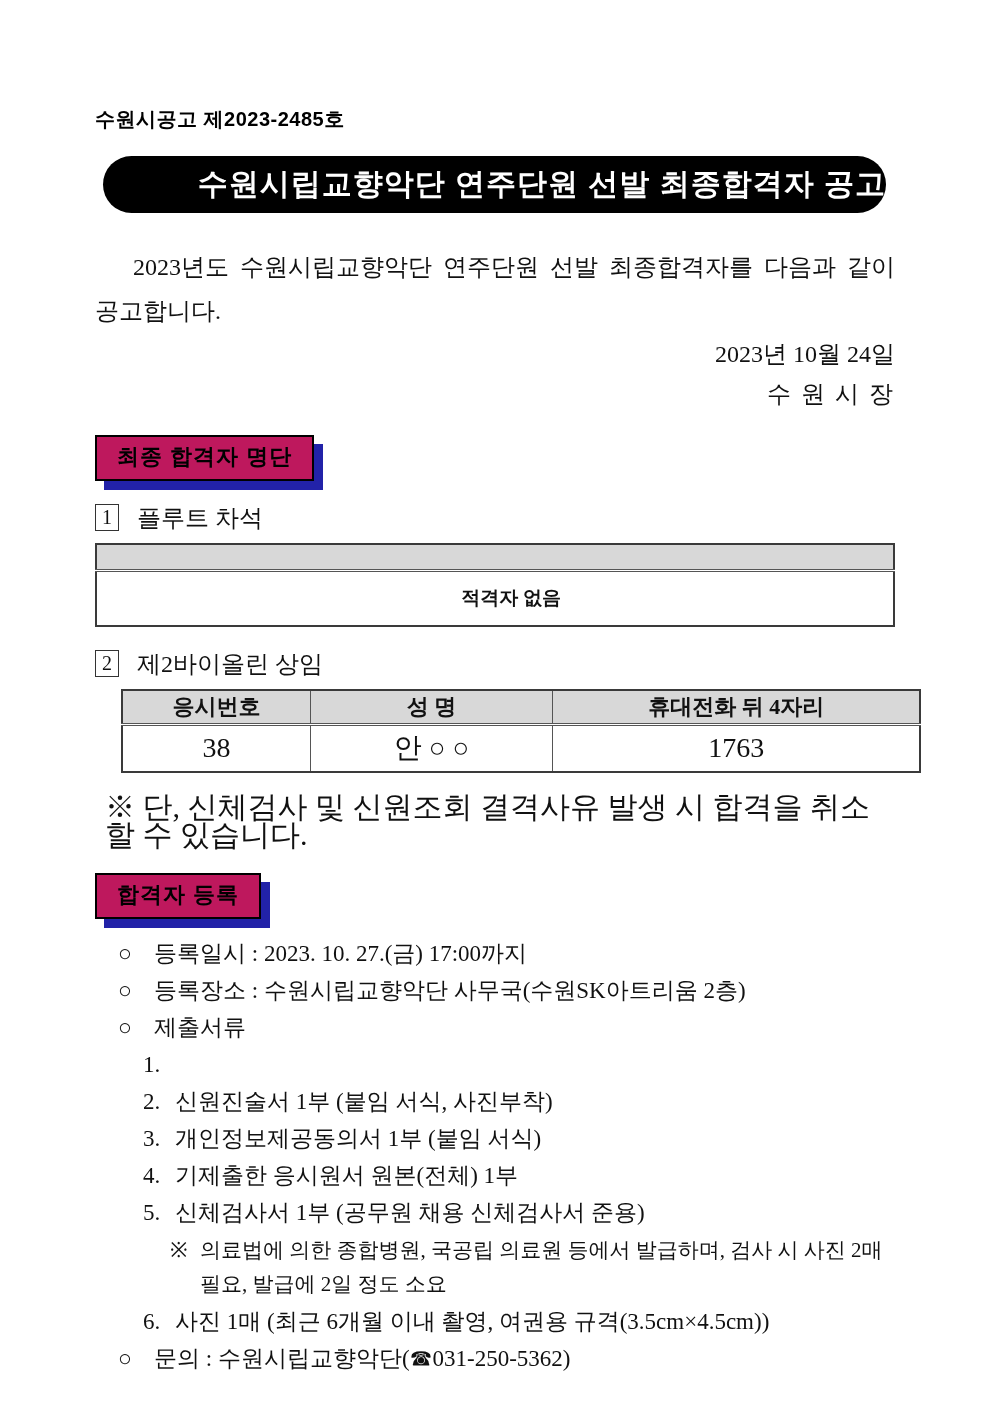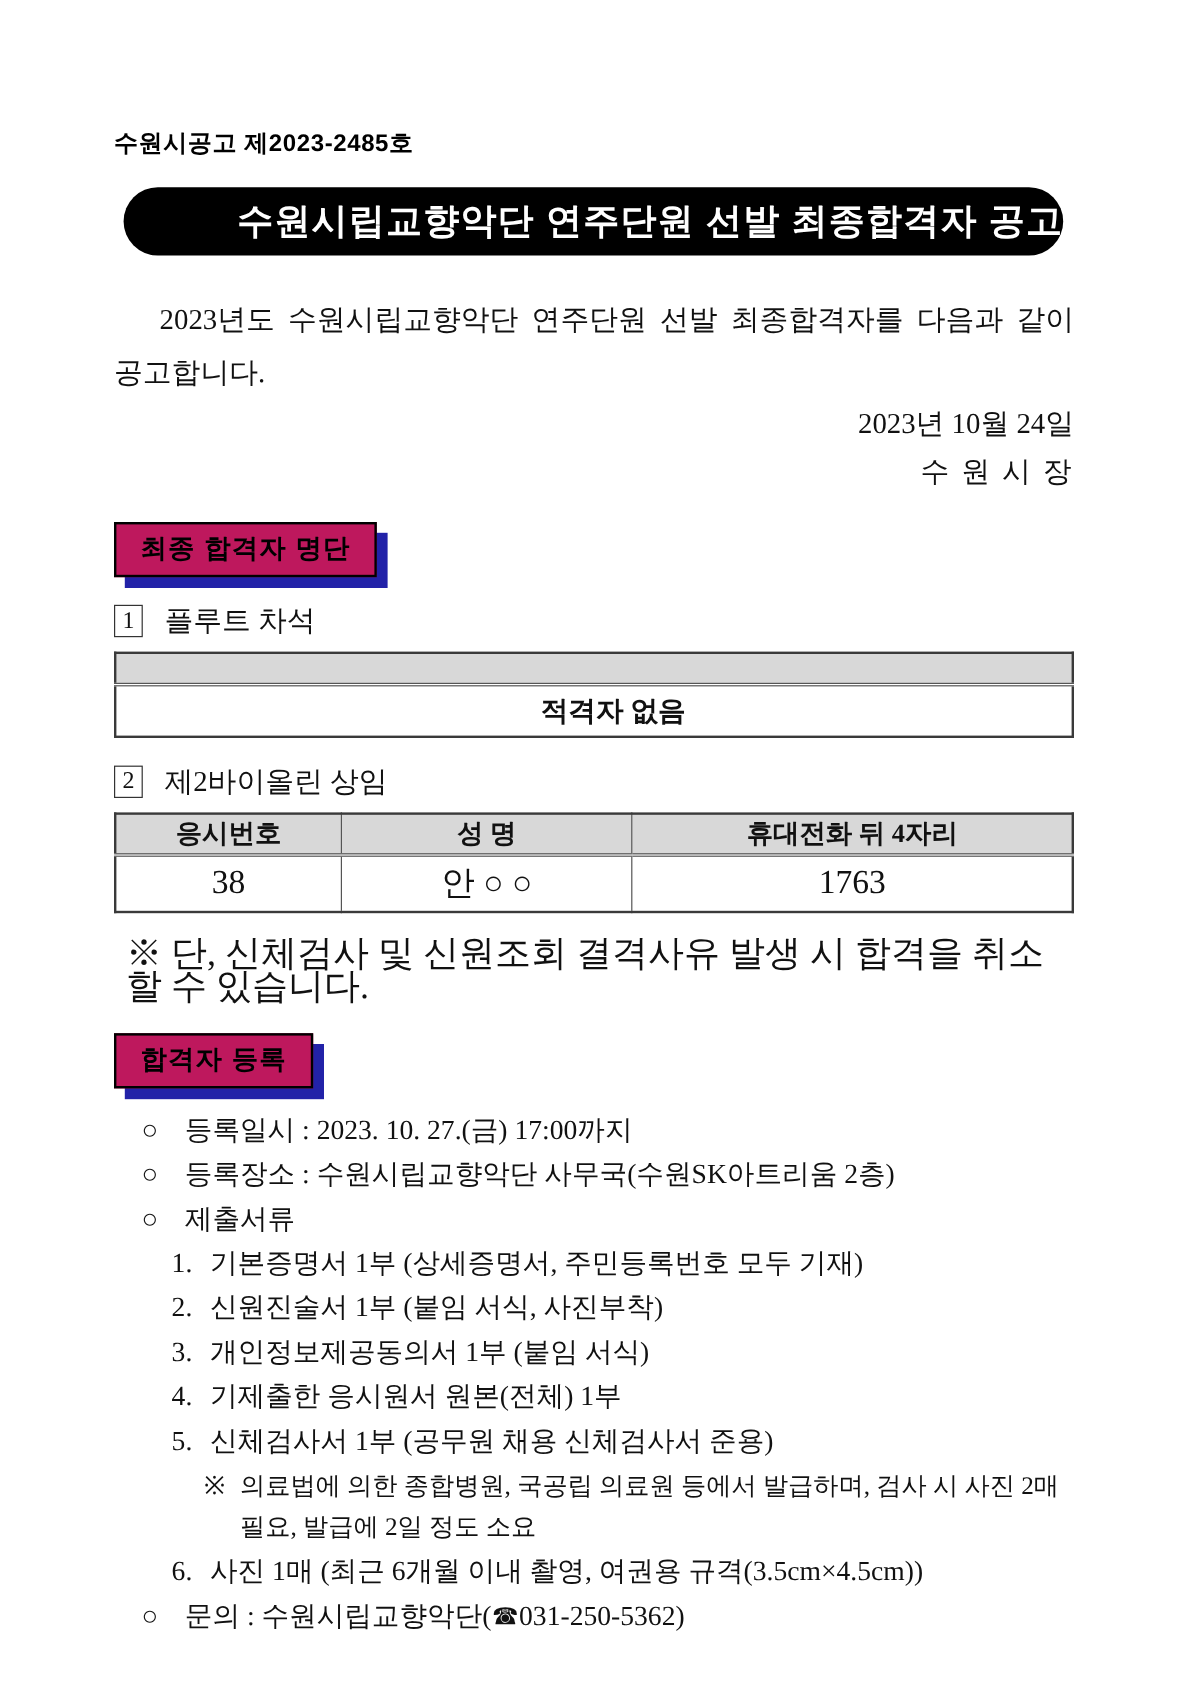--- a/index.html
+++ b/index.html
@@ -70,22 +70,22 @@
     border: 1px solid #555;
     text-align: center; vertical-align: middle;
   }
   .tbl thead th {
     background: #d8d8d8;
     border-bottom: 3px double #555;
     font-weight: bold; font-size: 22px;
   }
   .tbl1 { margin-top: 10px; }
   .tbl1 thead th { height: 26px; }
-  .tbl1 tbody td { height: 44px; font-weight: bold; font-size: 23px; padding-left: 32px; }
-  .tbl2 { margin-top: 10px; }
+  .tbl1 tbody td { height: 56px; font-weight: bold; font-size: 19px; padding-left: 32px; }
+  .tbl2 { margin-top: 10px; margin-left: 26px; }
   .tbl2 thead th { height: 34px; }
   .tbl2 tbody td { height: 48px; font-size: 28px; font-family: Liberation Serif, serif; }
   .col-a { width: 23.6%; } .col-b { width: 30.4%; } .col-c { width: 46%; }
   .tbl-note { margin-top: 20px; padding-left: 10px; font-size: 30px; line-height: 28px; }
   .reg-list { margin-top: 16px; }
   .reg-line { display: flex; font-size: 23px; line-height: 37px; }
   .reg-line .marker { flex: 0 0 auto; }
   .reg-line .txt { flex: 1 1 auto; }
   .reg-line.bullet { padding-left: 23px; }
   .reg-line.bullet .marker { width: 36px; }
@@ -182,21 +182,20 @@
       <span class="txt">등록장소 : 수원시립교향악단 사무국(수원SK아트리움 2층)</span>
     </div>
 
     <div class="reg-line bullet">
       <span class="marker">○</span>
       <span class="txt">제출서류</span>
     </div>
 
     <div class="reg-line numbered">
       <span class="marker">1.</span>
-      <span class="txt">기본증명서 1부 (상세증명서, 주민등록번호 모두 기재)</span>
     </div>
 
     <div class="reg-line numbered">
       <span class="marker">2.</span>
       <span class="txt">신원진술서 1부 (붙임 서식, 사진부착)</span>
     </div>
 
     <div class="reg-line numbered">
       <span class="marker">3.</span>
       <span class="txt">개인정보제공동의서 1부 (붙임 서식)</span>

